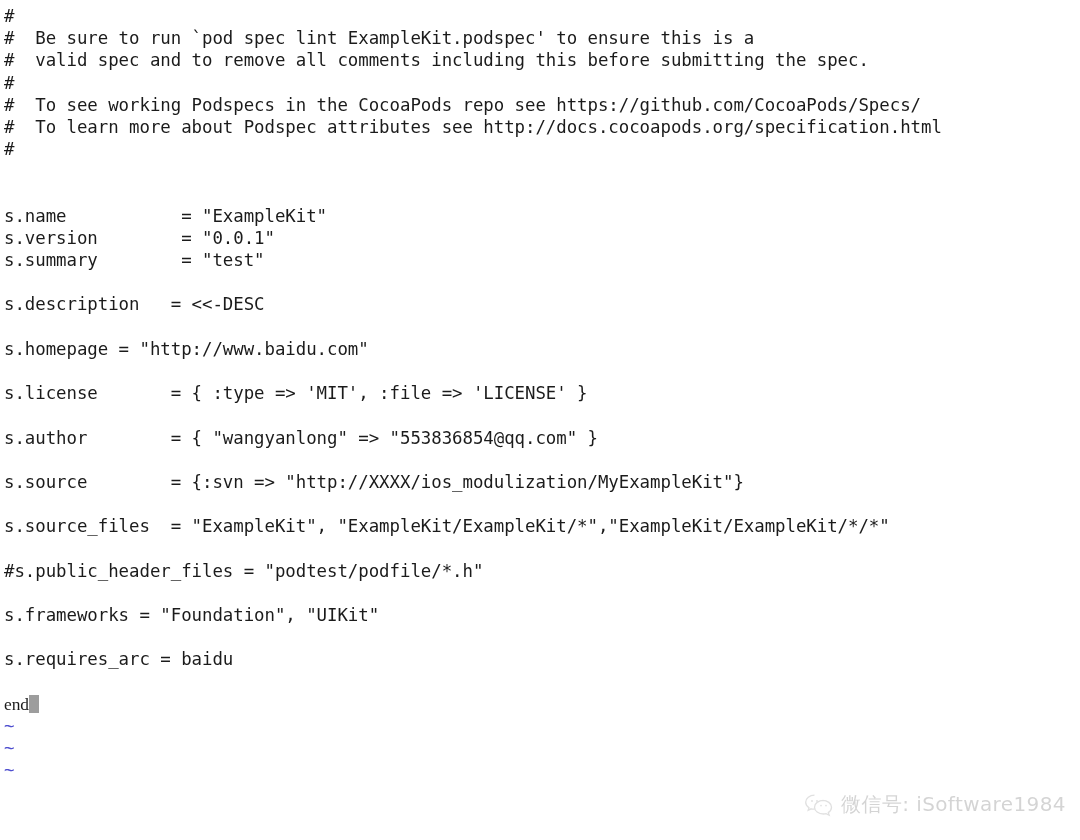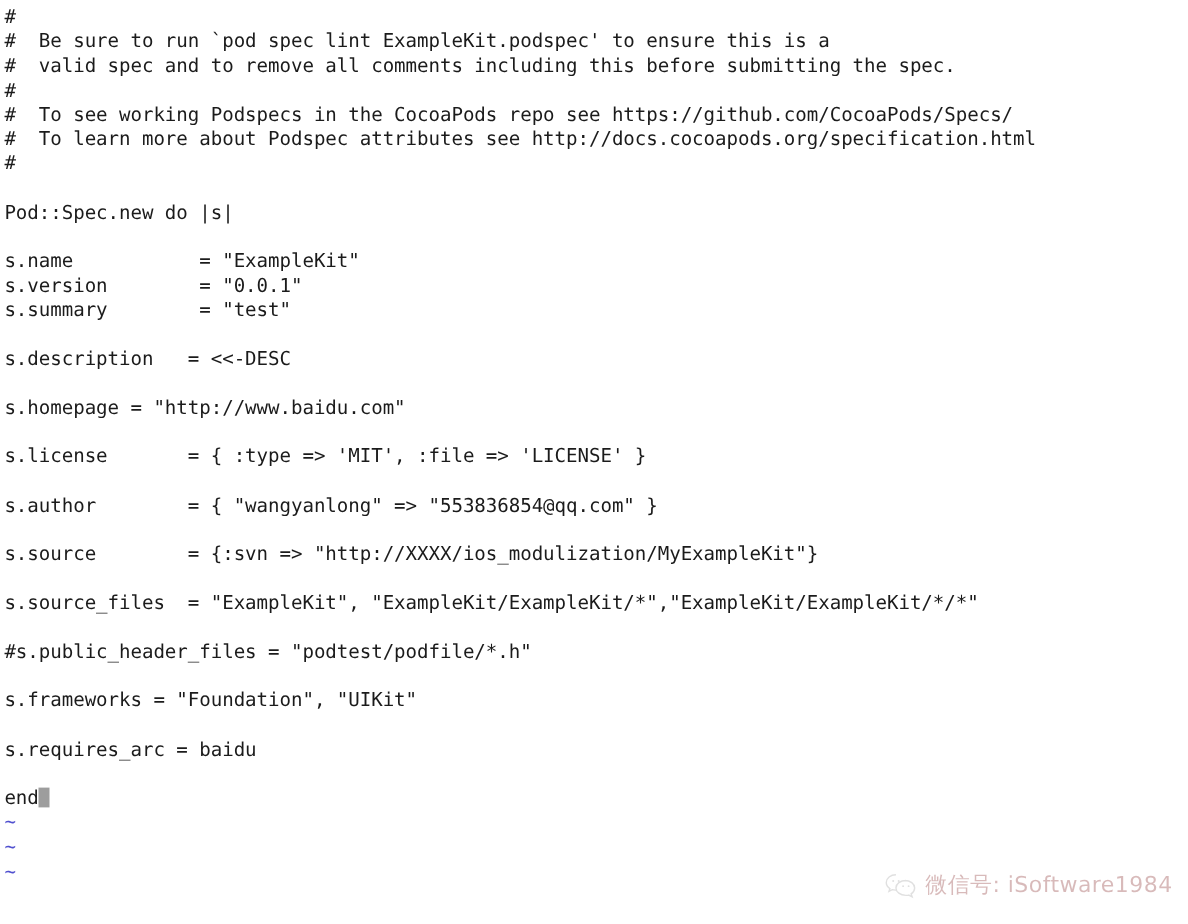--- a/index.html
+++ b/index.html
@@ -34,42 +34,42 @@
   }
   .line.empty { color: transparent; }
   .tilde {
     height: 22.2px;
     line-height: 22.2px;
     font-size: 17.4px;
     color: #4f4fcf;
     white-space: pre;
     font-family: "DejaVu Sans Mono", "Liberation Mono", monospace;
   }
-  .cursor-line { position: relative; }
+  .cursor-line { position: relative; font-family: Liberation Serif, serif; }
   .cursor {
     display: inline-block;
     width: 10px;
     height: 18px;
     background: #9d9d9d;
     vertical-align: -3px;
   }
   #watermark {
     position: absolute;
     right: 14px;
     bottom: 22px;
     display: flex;
     align-items: center;
     gap: 7px;
     opacity: 0.30;
     pointer-events: none;
   }
   #watermark .wm-text {
     font-family: "DejaVu Sans", "Liberation Sans", sans-serif;
     font-size: 20px;
-    color: #7f1d1d;
+    color: #737373;
     white-space: nowrap;
     letter-spacing: 0.4px;
   }
   #watermark .wm-icon { line-height: 0; }
 </style>
 </head>
 <body>
 
 <div id="screen">
 
@@ -77,21 +77,20 @@
 
     <div id="code-lines">
         <div class="line">#</div>
         <div class="line">#  Be sure to run `pod spec lint ExampleKit.podspec' to ensure this is a</div>
         <div class="line">#  valid spec and to remove all comments including this before submitting the spec.</div>
         <div class="line">#</div>
         <div class="line">#  To see working Podspecs in the CocoaPods repo see https://github.com/CocoaPods/Specs/</div>
         <div class="line">#  To learn more about Podspec attributes see http://docs.cocoapods.org/specification.html</div>
         <div class="line">#</div>
         <div class="line empty"></div>
-        <div class="line">Pod::Spec.new do |s|</div>
         <div class="line empty"></div>
         <div class="line">s.name           = "ExampleKit"</div>
         <div class="line">s.version        = "0.0.1"</div>
         <div class="line">s.summary        = "test"</div>
         <div class="line empty"></div>
         <div class="line">s.description   = &lt;&lt;-DESC</div>
         <div class="line empty"></div>
         <div class="line">s.homepage = "http://www.baidu.com"</div>
         <div class="line empty"></div>
         <div class="line">s.license       = { :type =&gt; 'MIT', :file =&gt; 'LICENSE' }</div>

